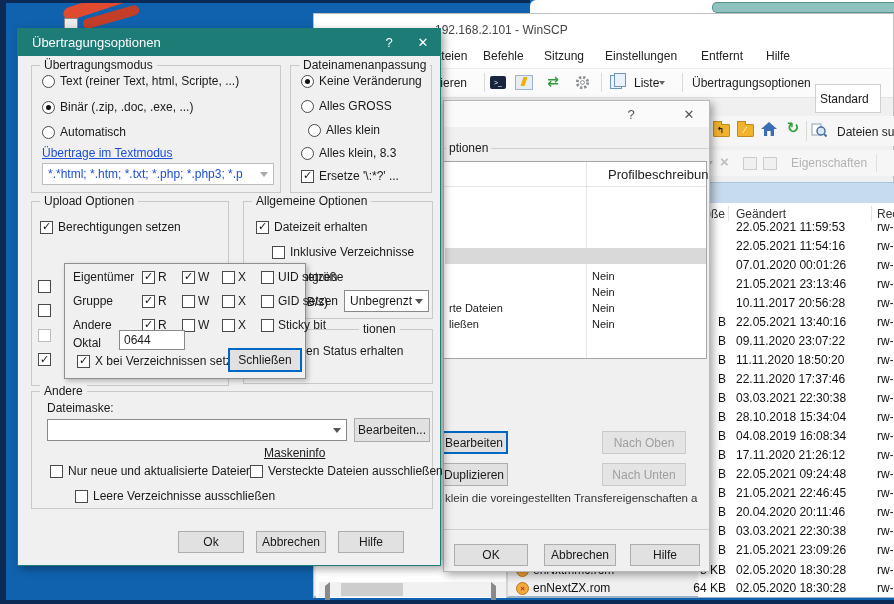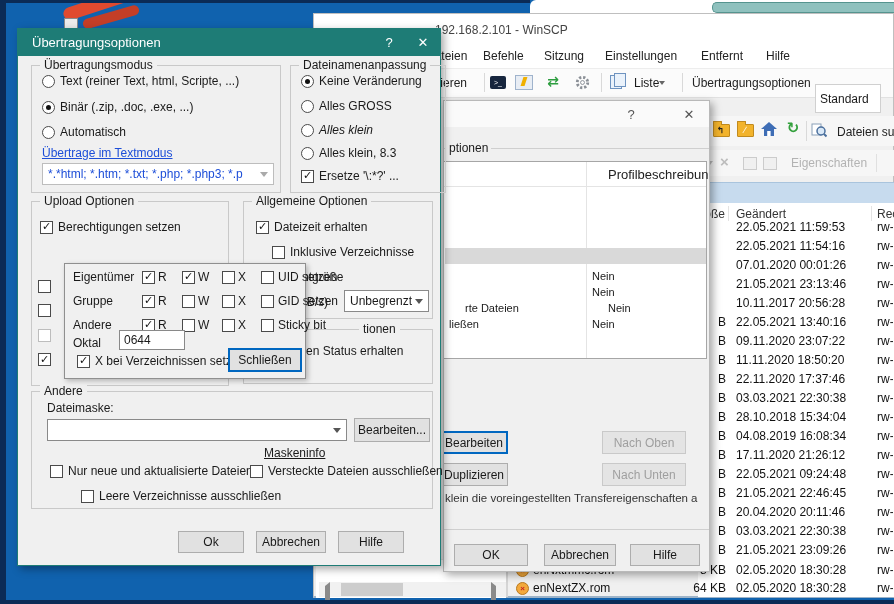--- a/index.html
+++ b/index.html
@@ -295,21 +295,21 @@
       <div class="abs" style="left:1px;top:86px;width:261px;height:16px;background:#D9D9D9"></div>
       <div id="preset-rows">
           <div class="prow" style="left: 0px; top: 108px; width: 100%;">
             <span style="position: absolute; left: 5px;"></span>
             <span style="position: absolute; left: 148px;">Nein</span>
           </div>
           <div class="prow" style="left: 0px; top: 124px; width: 100%;">
             <span style="position: absolute; left: 5px;"></span>
             <span style="position: absolute; left: 148px;">Nein</span>
           </div>
-          <div class="prow" style="left: 16px; top: 140px; width: 100%;">
+          <div class="prow" style="left: 0px; top: 140px; width: 100%;">
             <span style="position: absolute; left: 5px;">rte Dateien</span>
             <span style="position: absolute; left: 148px;">Nein</span>
           </div>
           <div class="prow" style="left: 0px; top: 156px; width: 100%;">
             <span style="position: absolute; left: 5px;">ließen</span>
             <span style="position: absolute; left: 148px;">Nein</span>
           </div>
         </div>
     </div>
 
@@ -349,32 +349,32 @@
         </div>
       <div class="ctl dim" style="left:10px;top:80px;text-decoration:underline">
         <span>Übertrage im Textmodus</span>
       </div>
       <div class="combo dim" style="left:10px;top:97px;width:232px;height:22px;border-color:#BDBDBD">
         <span>*.*html; *.htm; *.txt; *.php; *.php3; *.p</span>
         <span class="arrow" style="border-top-color:#AAA"></span>
       </div>
     </div>
 
-    <div class="group" style="left:272px;top:36px;width:156px;height:128px">
+    <div class="group" style="left:272px;top:36px;width:142px;height:128px">
       <span class="glabel">Dateinamenanpassung</span>
       <div id="name-opts">
           <div class="ctl" style="left: 10px; top: 8px;">
             <span class="radio on"></span>
             <span>Keine Veränderung</span>
           </div>
           <div class="ctl" style="left: 10px; top: 33px; text-align: center;">
             <span class="radio"></span>
             <span>Alles GROSS</span>
           </div>
-          <div class="ctl" style="left: 10px; top: 57px; font-style: italic;">
+          <div class="ctl" style="left: 17px; top: 57px;">
             <span class="radio"></span>
             <span>Alles klein</span>
           </div>
           <div class="ctl" style="left: 10px; top: 80px;">
             <span class="radio"></span>
             <span>Alles klein, 8.3</span>
           </div>
         </div>
       <div id="name-replace">
           <div class="ctl" style="left: 10px; top: 103px;">
@@ -446,21 +446,21 @@
       </div>
       <div id="other-checks">
           <div class="ctl" style="left: 18px; top: 72px;">
             <span class="check"></span>
             <span>Nur neue und aktualisierte Dateien</span>
           </div>
           <div class="ctl" style="left: 218px; top: 72px;">
             <span class="check"></span>
             <span>Versteckte Dateien ausschließen</span>
           </div>
-          <div class="ctl" style="left: 36px; top: 97px; padding-left: 13px;">
+          <div class="ctl" style="left: 30px; top: 97px; padding-left: 13px;">
             <span class="check"></span>
             <span>Leere Verzeichnisse ausschließen</span>
           </div>
         </div>
     </div>
 
     <div class="btn" style="left:160px;top:502px;width:66px;height:22px">Ok</div>
     <div class="btn" style="left:238px;top:502px;width:70px;height:22px">Abbrechen</div>
     <div class="btn" style="left:320px;top:502px;width:66px;height:22px">Hilfe</div>
 

